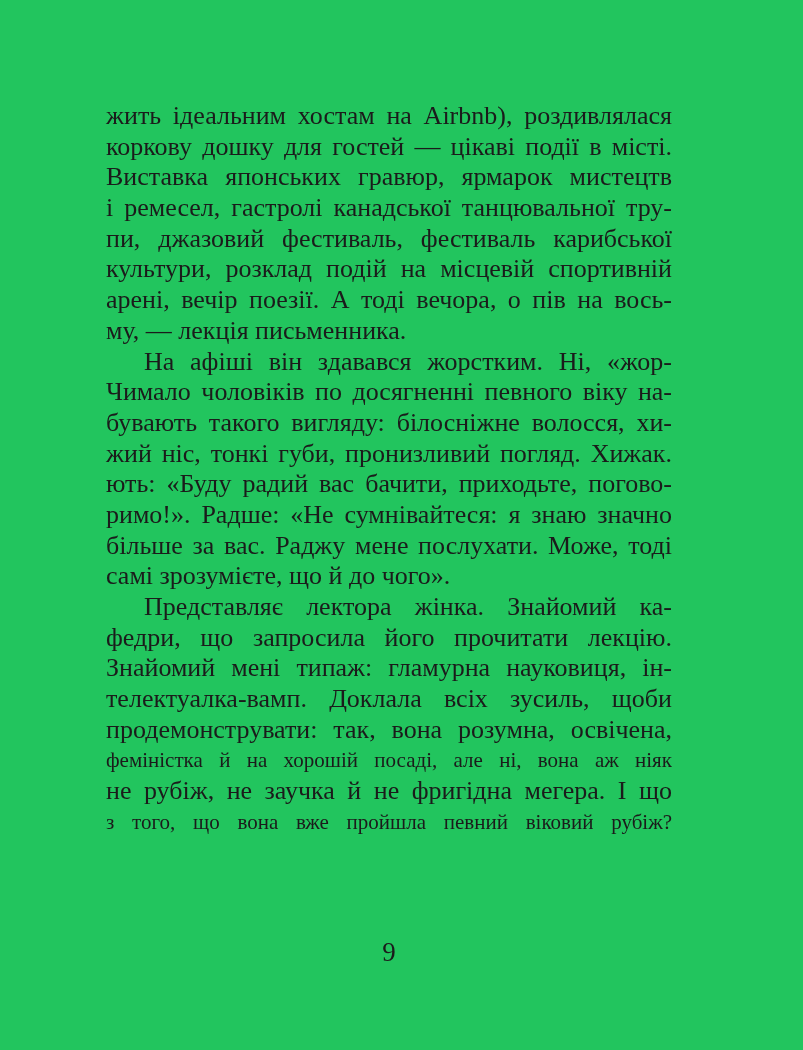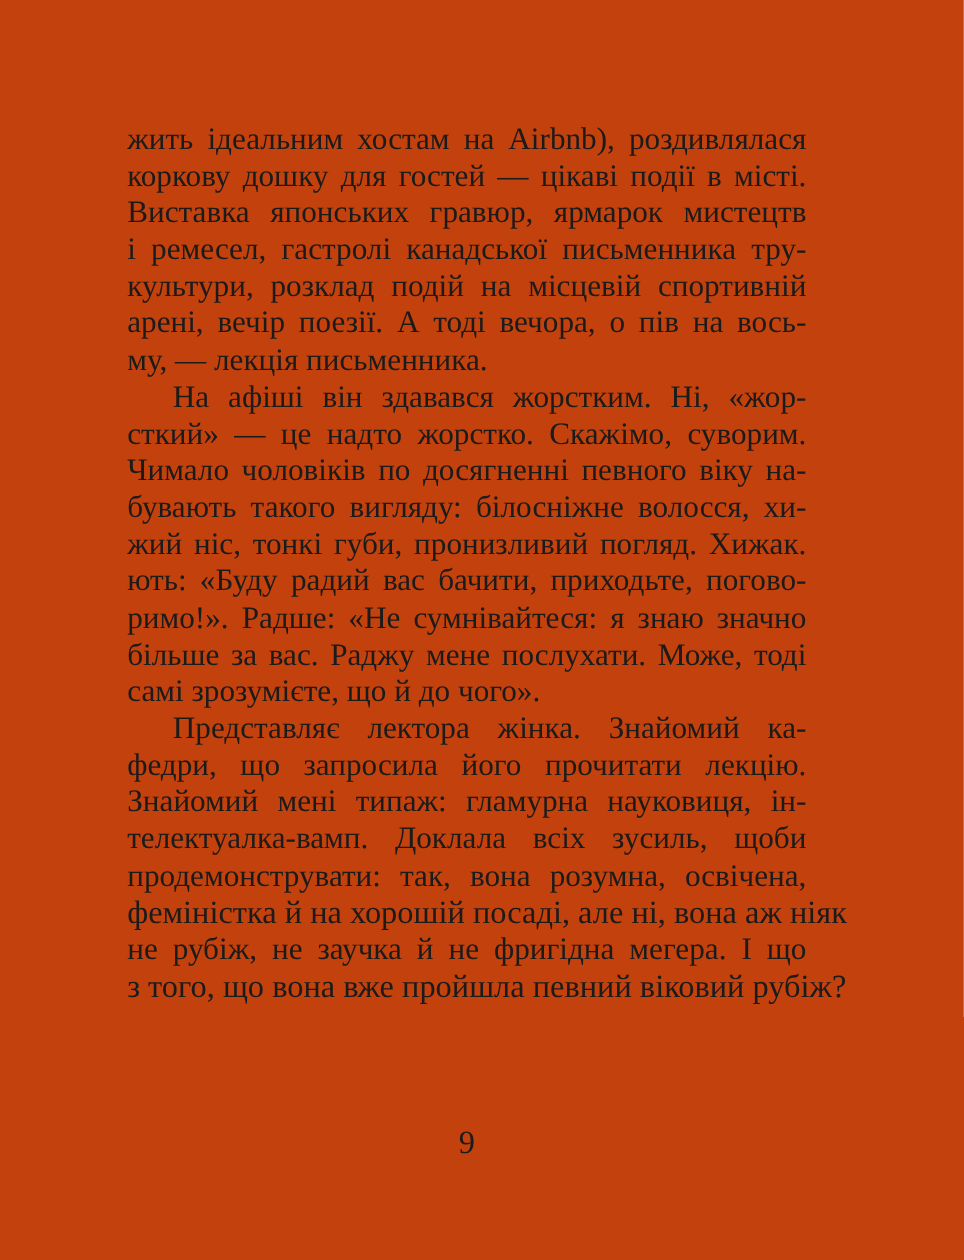--- a/index.html
+++ b/index.html
@@ -3,21 +3,21 @@
 <meta charset="utf-8">
 <style>
   html, body {
     margin: 0;
     padding: 0;
   }
   .page {
     position: relative;
     width: 803px;
     height: 1050px;
-    background: #c2410c;
+    background: #22c55e;
     overflow: hidden;
     font-family: "Liberation Serif", "DejaVu Serif", serif;
     color: #1b1b1b;
   }
   .text-block {
     position: absolute;
     left: 106px;
     top: 101px;
     width: 566px;
     font-size: 26px;
@@ -35,21 +35,21 @@
     overflow: visible;
   }
   .line.last {
     text-align: left;
     text-align-last: left;
   }
   .line.indent {
     text-indent: 38px;
   }
   .line.condensed {
-    font-size: 27px;
+    font-size: 21px;
   }
   .page-number {
     position: absolute;
     left: 106px;
     top: 936px;
     width: 566px;
     text-align: center;
     font-size: 27px;
     line-height: 32px;
     color: #1b1b1b;
@@ -57,28 +57,28 @@
 </style>
 </head>
 <body>
 
 <div class="page">
   <div class="text-block">
       <div class="paragraph">
         <div class="line">жить ідеальним хостам на Airbnb), роздивлялася</div>
         <div class="line">коркову дошку для гостей — цікаві події в місті.</div>
         <div class="line">Виставка японських гравюр, ярмарок мистецтв</div>
-        <div class="line">і ремесел, гастролі канадської письменника тру-</div>
+        <div class="line">і ремесел, гастролі канадської танцювальної тру-</div>
+        <div class="line">пи, джазовий фестиваль, фестиваль карибської</div>
         <div class="line">культури, розклад подій на місцевій спортивній</div>
         <div class="line">арені, вечір поезії. А тоді вечора, о пів на вось-</div>
         <div class="line last">му, — лекція письменника.</div>
       </div>
       <div class="paragraph">
         <div class="line indent">На афіші він здавався жорстким. Ні, «жор-</div>
-        <div class="line">сткий» — це надто жорстко. Скажімо, суворим.</div>
         <div class="line">Чимало чоловіків по досягненні певного віку на-</div>
         <div class="line">бувають такого вигляду: білосніжне волосся, хи-</div>
         <div class="line">жий ніс, тонкі губи, пронизливий погляд. Хижак.</div>
         <div class="line">ють: «Буду радий вас бачити, приходьте, погово-</div>
         <div class="line">римо!». Радше: «Не сумнівайтеся: я знаю значно</div>
         <div class="line">більше за вас. Раджу мене послухати. Може, тоді</div>
         <div class="line last">самі зрозумієте, що й до чого».</div>
       </div>
       <div class="paragraph">
         <div class="line indent">Представляє лектора жінка. Знайомий ка-</div>

